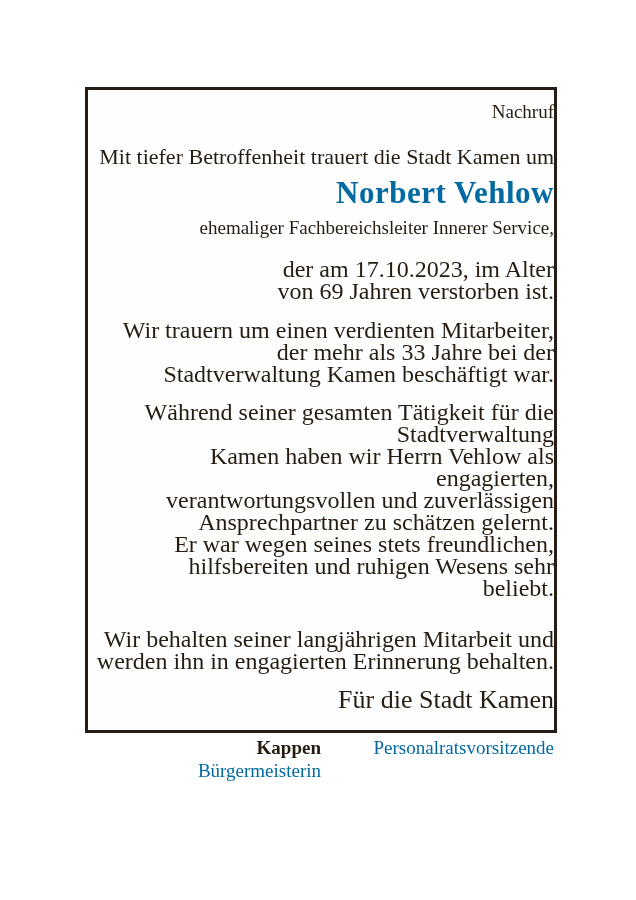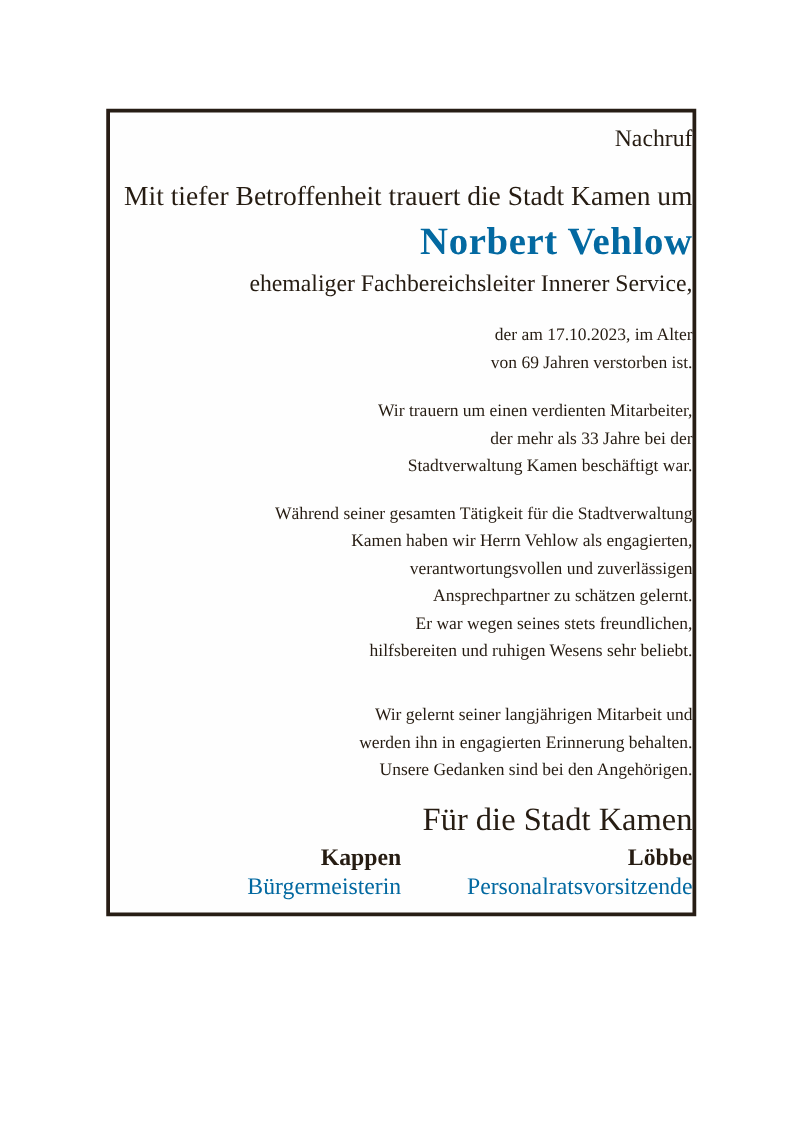--- a/index.html
+++ b/index.html
@@ -43,35 +43,35 @@
     font-weight: bold;
     letter-spacing: 0.5px;
     color: #0369a1;
   }
   .role {
     margin-top: 5px;
     font-size: 19px;
     line-height: 22px;
   }
   .para {
-    font-size: 14px;
+    font-size: 24px;
     line-height: 22px;
   }
   .para.death       { margin-top: 19px; }
   .para.mourning    { margin-top: 17px; }
   .para.tribute     { margin-top: 16px; padding-left: 36px; }
   .para.remembrance { margin-top: 29px; }
   .closing {
     margin-top: 16px;
     font-size: 26px;
     line-height: 23px;
     font-weight: normal;
   }
   .signatures {
-    margin-top: 8px;
+    margin-top: 25px;
     display: grid;
     grid-template-columns: 1fr 1fr;
   }
   .sig-name {
     font-size: 19px;
     line-height: 23px;
     font-weight: bold;
   }
   .sig-title {
     font-size: 19px;
@@ -106,31 +106,29 @@
   <div class="para tribute">
     <div>Während seiner gesamten Tätigkeit für die Stadtverwaltung</div>
     <div>Kamen haben wir Herrn Vehlow als engagierten,</div>
     <div>verantwortungsvollen und zuverlässigen</div>
     <div>Ansprechpartner zu schätzen gelernt.</div>
     <div>Er war wegen seines stets freundlichen,</div>
     <div>hilfsbereiten und ruhigen Wesens sehr beliebt.</div>
   </div>
 
   <div class="para remembrance">
-    <div>Wir gelernt seiner langjährigen Mitarbeit und</div>
+    <div>Wir behalten seiner langjährigen Mitarbeit und</div>
     <div>werden ihn in engagierten Erinnerung behalten.</div>
-    <div>Unsere Gedanken sind bei den Angehörigen.</div>
   </div>
 
   <div class="closing">Für die Stadt Kamen</div>
 
   <div class="signatures">
     <div>
       <div class="sig-name">Kappen</div>
       <div class="sig-title">Bürgermeisterin</div>
     </div>
     <div>
-      <div class="sig-name">Löbbe</div>
       <div class="sig-title">Personalratsvorsitzende</div>
     </div>
   </div>
 
 </div>
 
 </body></html>

